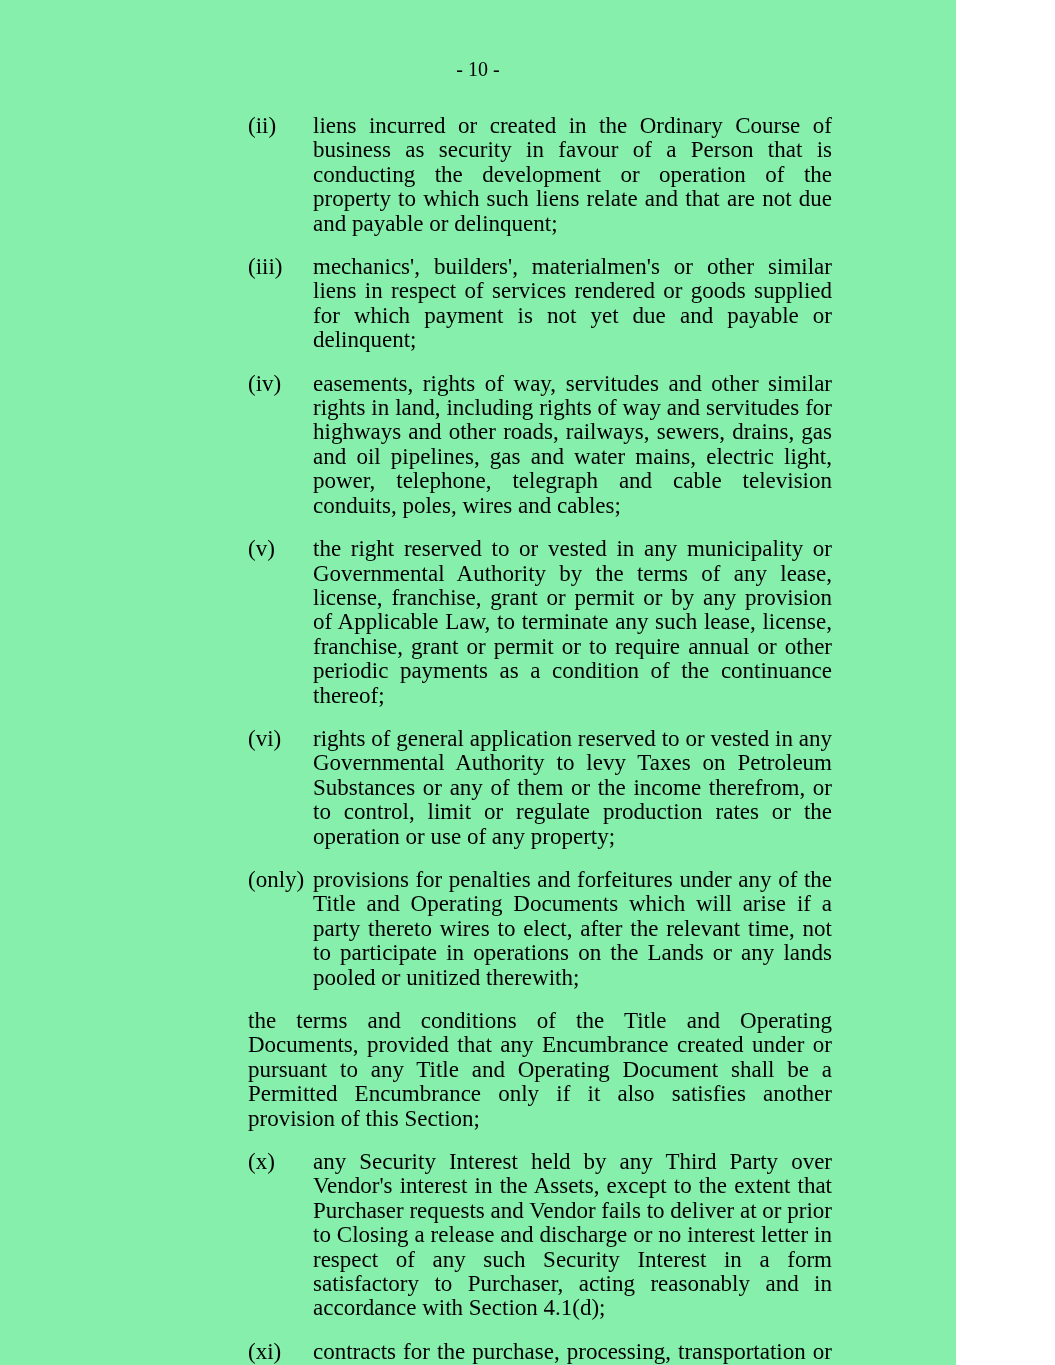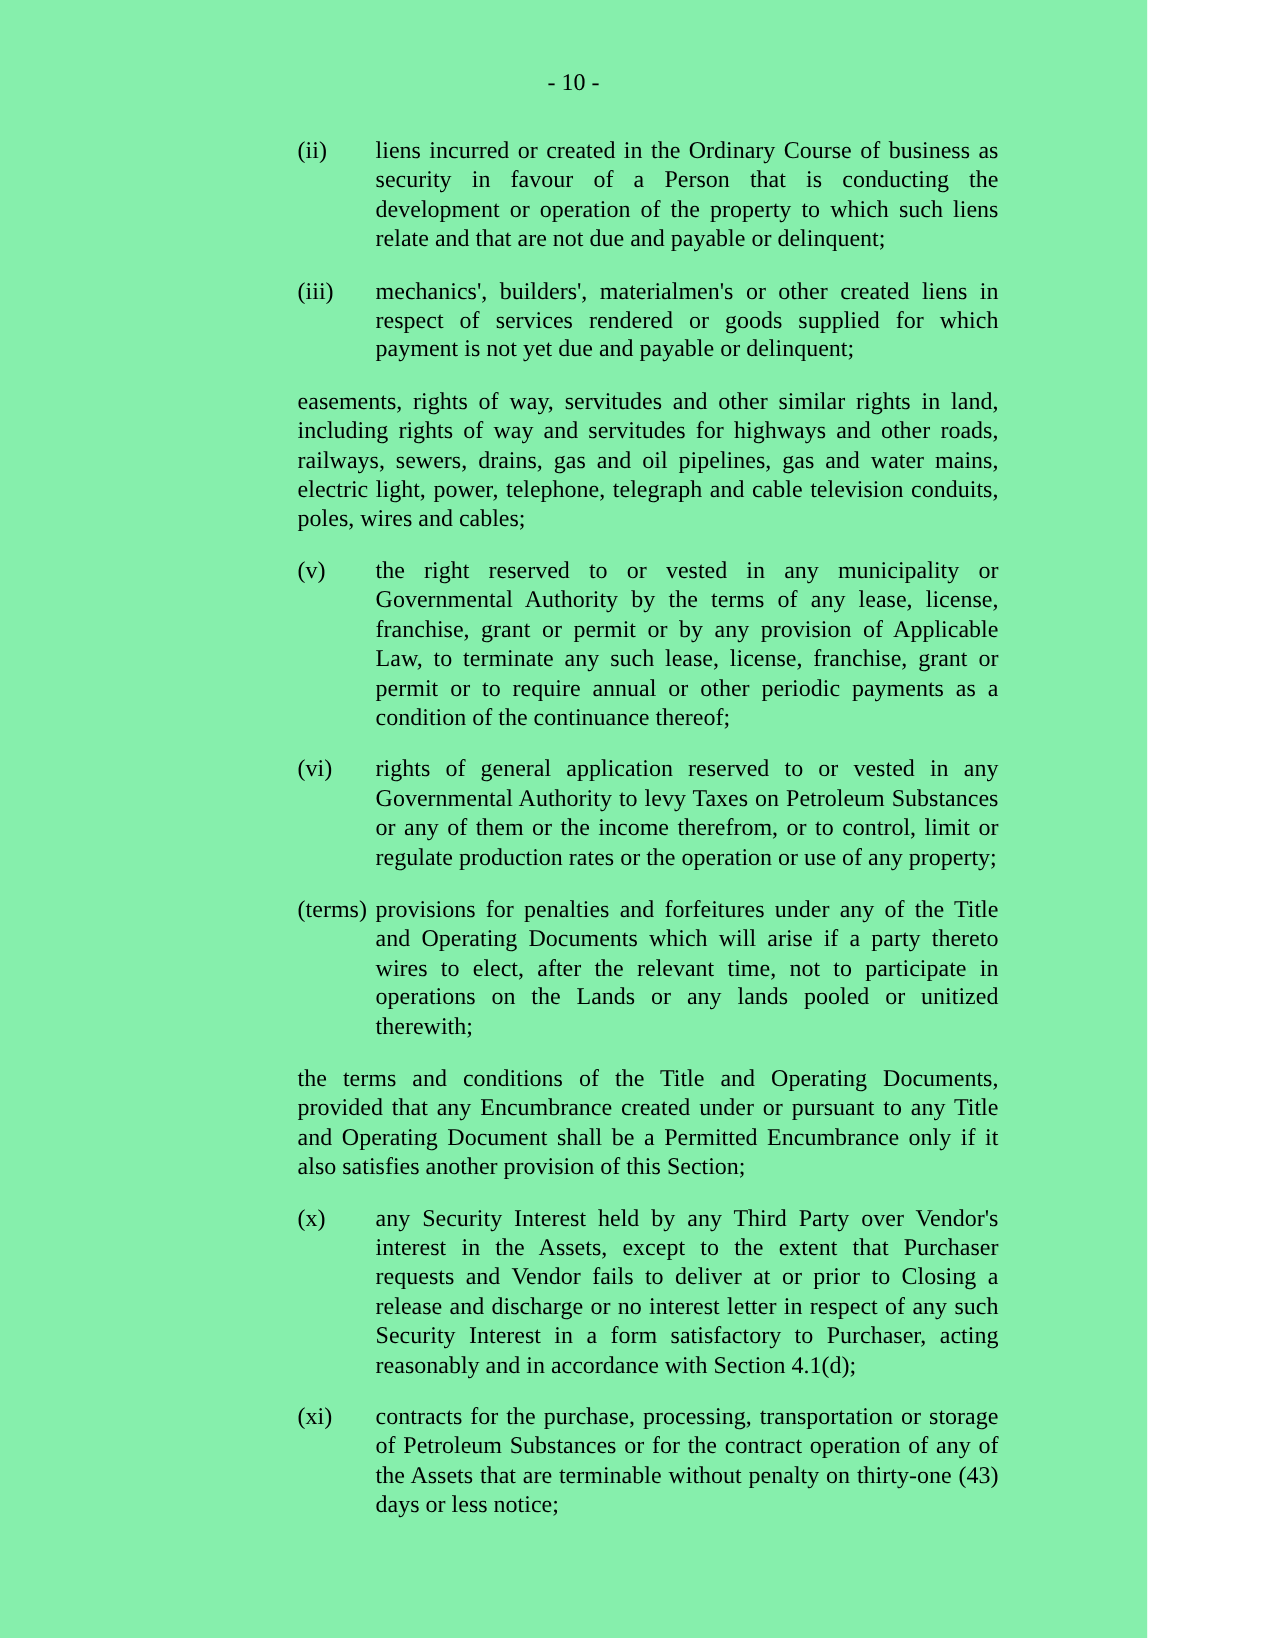--- a/index.html
+++ b/index.html
@@ -24,21 +24,21 @@
     padding-top: 57px;
     text-align: center;
     font-size: 20px;
     line-height: 24px;
   }
   .content {
     margin: 33px 124px 0 248px; 
   }
   .clause {
     display: flex;
-    font-size: 20px;
+    font-size: 23px;
     line-height: 24.4px;
     margin: 0 0 19px 0;
   }
   .clause-label {
     flex: 0 0 65px;
     width: 65px;
   }
   .clause-text {
     flex: 1 1 auto;
     text-align: justify;
@@ -54,40 +54,41 @@
 
   <div class="content">
 
     <div class="clause">
       <span class="clause-label">(ii)</span>
       <span class="clause-text">liens incurred or created in the Ordinary Course of business as security in favour of a Person that is conducting the development or operation of the property to which such liens relate and that are not due and payable or delinquent;</span>
     </div>
 
     <div class="clause">
       <span class="clause-label">(iii)</span>
-      <span class="clause-text">mechanics', builders', materialmen's or other created liens in respect of services rendered or goods supplied for which payment is not yet due and payable or delinquent;</span>
+      <span class="clause-text">mechanics', builders', materialmen's or other similar liens in respect of services rendered or goods supplied for which payment is not yet due and payable or delinquent;</span>
     </div>
 
     <div class="clause">
+      <span class="clause-label">(iv)</span>
       <span class="clause-text">easements, rights of way, servitudes and other similar rights in land, including rights of way and servitudes for highways and other roads, railways, sewers, drains, gas and oil pipelines, gas and water mains, electric light, power, telephone, telegraph and cable television conduits, poles, wires and cables;</span>
     </div>
 
     <div class="clause">
       <span class="clause-label">(v)</span>
       <span class="clause-text">the right reserved to or vested in any municipality or Governmental Authority by the terms of any lease, license, franchise, grant or permit or by any provision of Applicable Law, to terminate any such lease, license, franchise, grant or permit or to require annual or other periodic payments as a condition of the continuance thereof;</span>
     </div>
 
     <div class="clause">
       <span class="clause-label">(vi)</span>
       <span class="clause-text">rights of general application reserved to or vested in any Governmental Authority to levy Taxes on Petroleum Substances or any of them or the income therefrom, or to control, limit or regulate production rates or the operation or use of any property;</span>
     </div>
 
 
     <div class="clause">
-      <span class="clause-label">(terms)</span>
+      <span class="clause-label">(only)</span>
       <span class="clause-text">provisions for penalties and forfeitures under any of the Title and Operating Documents which will arise if a party thereto wires to elect, after the relevant time, not to participate in operations on the Lands or any lands pooled or unitized therewith;</span>
     </div>
 
     <div class="clause">
       <span class="clause-text">the terms and conditions of the Title and Operating Documents, provided that any Encumbrance created under or pursuant to any Title and Operating Document shall be a Permitted Encumbrance only if it also satisfies another provision of this Section;</span>
     </div>
 
     <div class="clause">
       <span class="clause-label">(x)</span>
       <span class="clause-text">any Security Interest held by any Third Party over Vendor's interest in the Assets, except to the extent that Purchaser requests and Vendor fails to deliver at or prior to Closing a release and discharge or no interest letter in respect of any such Security Interest in a form satisfactory to Purchaser, acting reasonably and in accordance with Section 4.1(d);</span>

